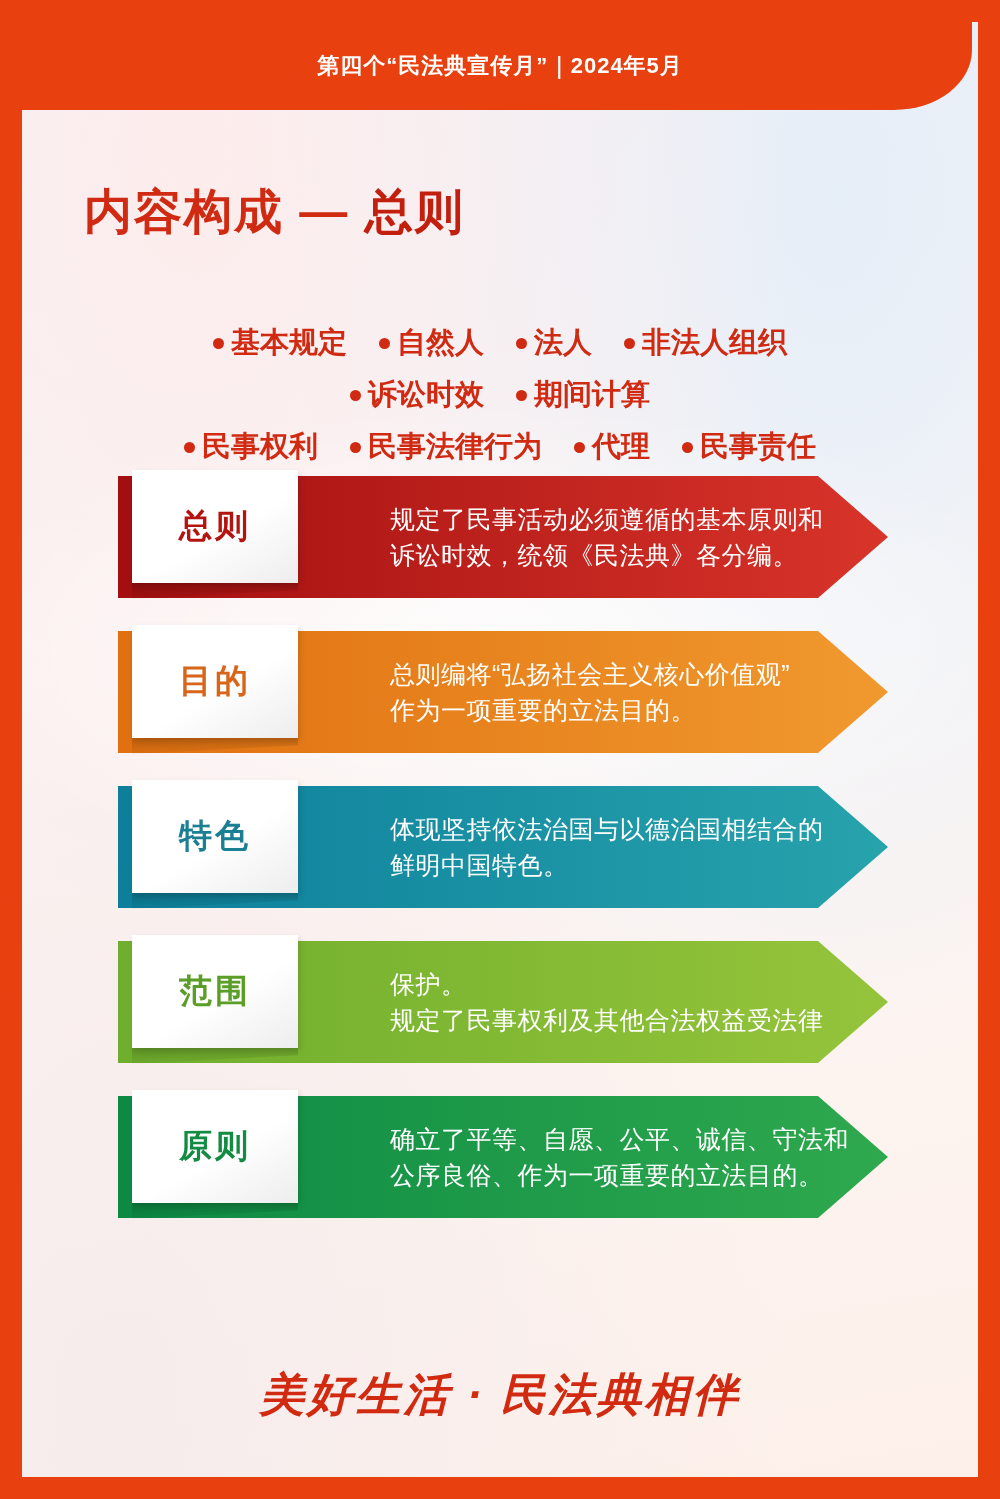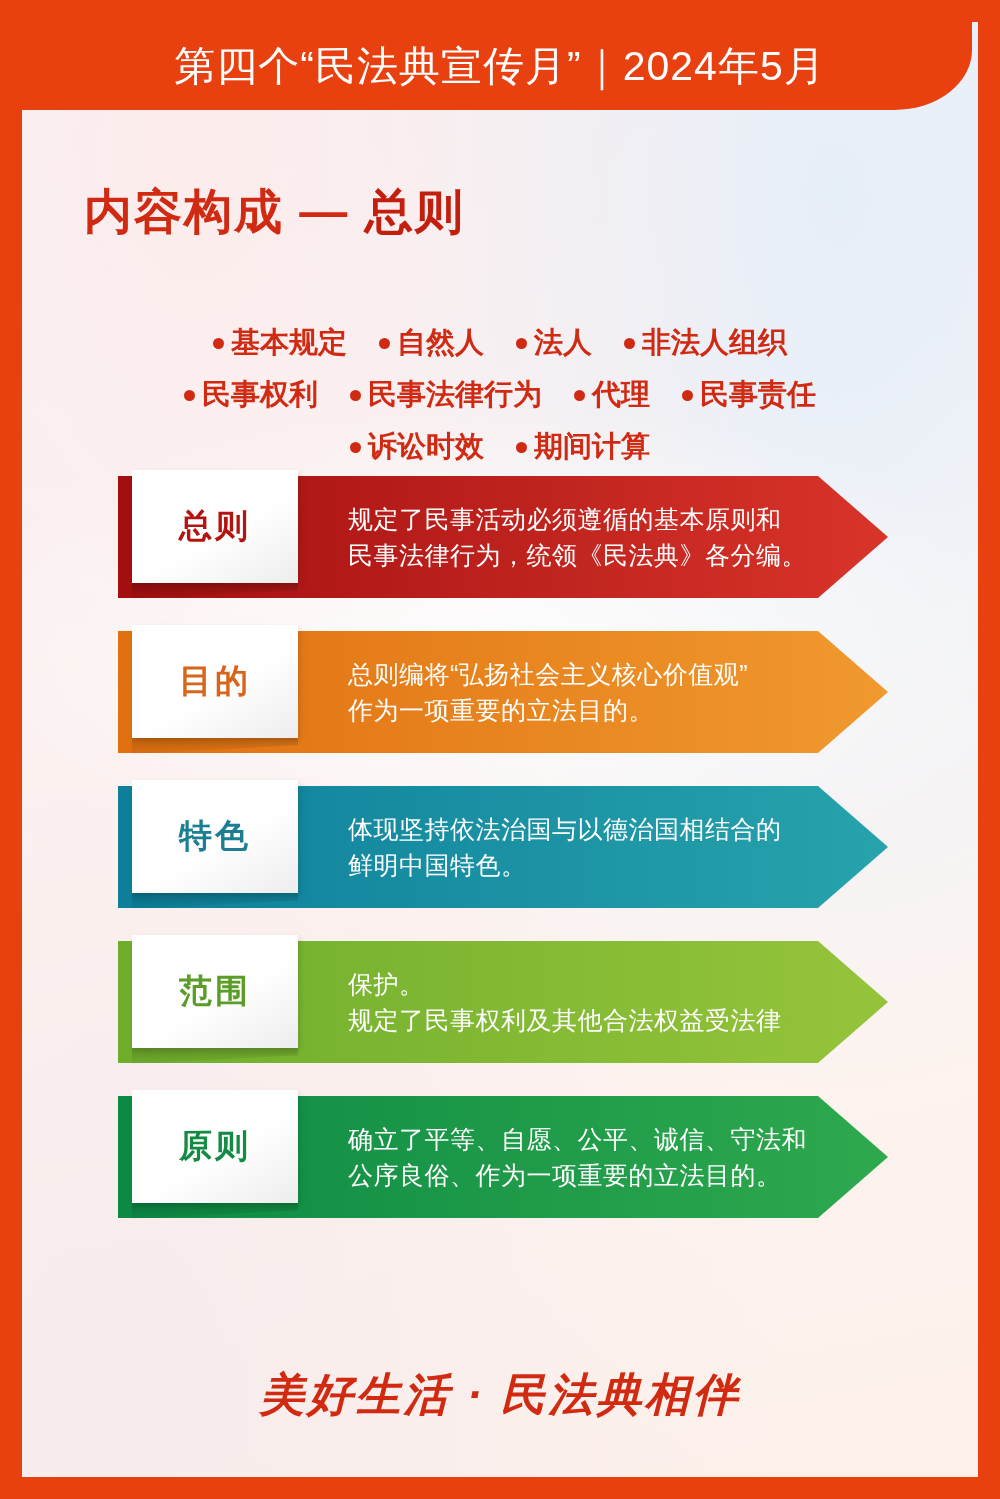--- a/index.html
+++ b/index.html
@@ -72,22 +72,22 @@
   .banner-text {
     position: absolute;
     left: 0;
     top: 0;
     width: 100%;
     height: 88px;
     display: flex;
     align-items: center;
     justify-content: center;
     color: #ffffff;
-    font-size: 41px;
-    font-weight: normal;
+    font-size: 22px;
+    font-weight: bold;
     letter-spacing: 1px;
     white-space: nowrap;
   }
 
   
   .section-title {
     position: absolute;
     left: 62px;
     top: 158px;
     font-size: 48px;
@@ -157,20 +157,21 @@
     display: flex;
     flex-direction: column;
     justify-content: center;
     clip-path: polygon(0 0, calc(100% - 70px) 0, 100% 50%, calc(100% - 70px) 100%, 0 100%);
     font-size: 25px;
     line-height: 1.45;
     letter-spacing: 0.5px;
   }
   .arrow-body .line {
     white-space: nowrap;
+    margin-left: 42px;
   }
   .label-box {
     position: absolute;
     left: 110px;
     top: 0;
     width: 166px;
     height: 113px;
     background: linear-gradient(150deg, #ffffff 0%, #ffffff 55%, #ededee 100%);
     display: flex;
     align-items: center;
@@ -237,53 +238,53 @@
             <span>法人</span>
           </span>
         <span class="kw">
             <span class="dot"></span>
             <span>非法人组织</span>
           </span>
       </div>
       <div class="kw-row">
         <span class="kw">
             <span class="dot"></span>
+            <span>诉讼时效</span>
+          </span>
+        <span class="kw">
+            <span class="dot"></span>
+            <span>期间计算</span>
+          </span>
+      </div>
+      <div class="kw-row">
+        <span class="kw">
+            <span class="dot"></span>
             <span>民事权利</span>
           </span>
         <span class="kw">
             <span class="dot"></span>
             <span>民事法律行为</span>
           </span>
         <span class="kw">
             <span class="dot"></span>
             <span>代理</span>
           </span>
         <span class="kw">
             <span class="dot"></span>
             <span>民事责任</span>
-          </span>
-      </div>
-      <div class="kw-row">
-        <span class="kw">
-            <span class="dot"></span>
-            <span>诉讼时效</span>
-          </span>
-        <span class="kw">
-            <span class="dot"></span>
-            <span>期间计算</span>
           </span>
       </div>
     </div>
 
     <div class="rows">
 
       <div class="row">
         <div class="arrow-body" style="background: linear-gradient(90deg, rgb(163, 15, 16) 0%, rgb(216, 52, 42) 100%);">
           <span class="line">规定了民事活动必须遵循的基本原则和</span>
-          <span class="line">民事法律行为，统领《民法典》各分编。</span>
+          <span class="line">诉讼时效，统领《民法典》各分编。</span>
         </div>
         <div class="label-shadow"></div>
         <div class="label-box">
           <span class="label-text" style="color: rgb(179, 20, 15);">总则</span>
         </div>
       </div>
 
       <div class="row">
         <div class="arrow-body" style="background: linear-gradient(90deg, rgb(224, 112, 16) 0%, rgb(240, 153, 46) 100%);">
           <span class="line">总则编将“弘扬社会主义核心价值观”</span>

